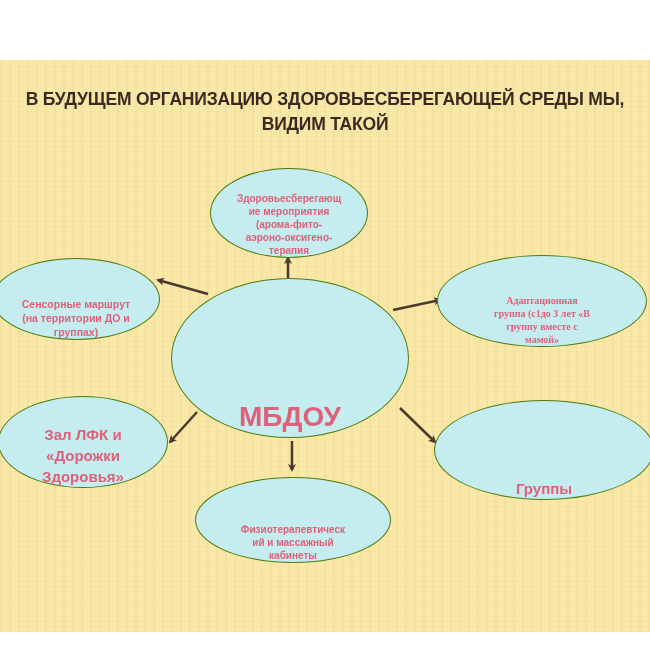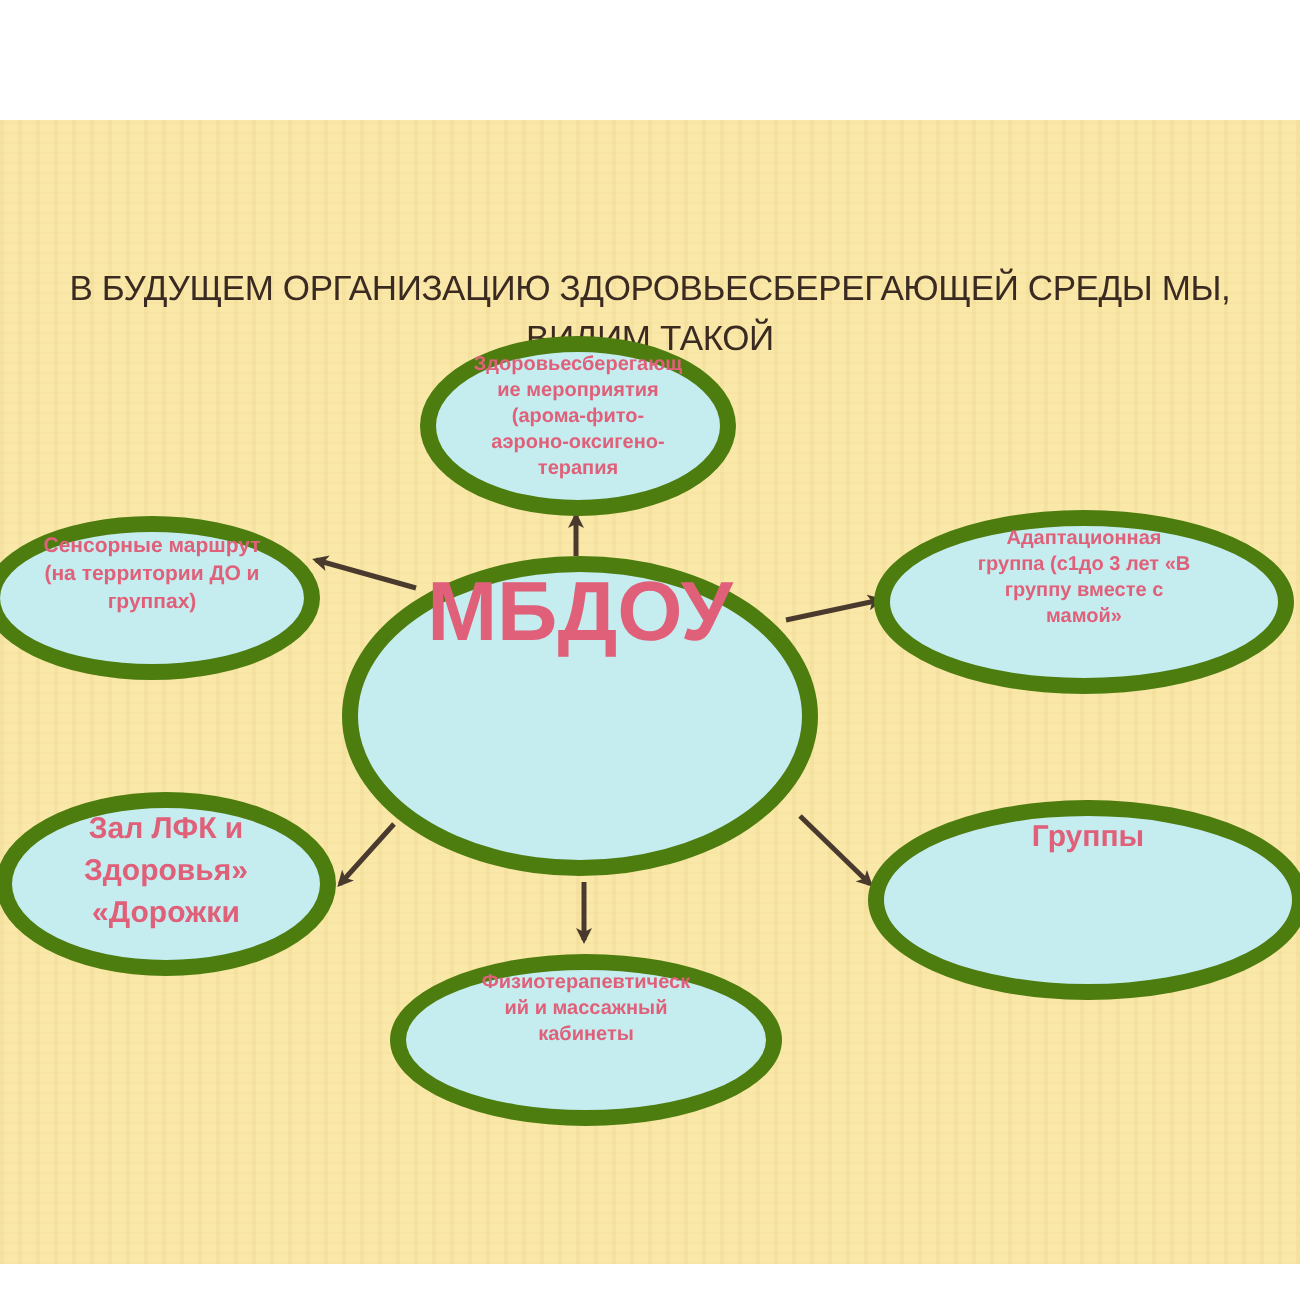--- a/index.html
+++ b/index.html
@@ -6,36 +6,35 @@
   body { width:650px; height:650px; background:#ffffff; position:relative; overflow:hidden; font-family:"Liberation Sans", sans-serif; }
   .bg {
     position:absolute; left:0; top:60px; width:650px; height:572px;
     background-color:#f9e8a8;
     background-image:
       repeating-linear-gradient(90deg, rgba(210,170,90,0.10) 0px, rgba(210,170,90,0.10) 2px, rgba(255,255,255,0) 2px, rgba(255,255,255,0) 9px),
       repeating-linear-gradient(0deg, rgba(230,190,120,0.08) 0px, rgba(230,190,120,0.08) 1px, rgba(255,255,255,0) 1px, rgba(255,255,255,0) 5px);
   }
   .title {
     position:absolute; left:0; top:87px; width:650px; text-align:center;
-    font-weight:normal; font-size:17.5px; line-height:25px; color:#3a2a22;
+    font-weight:bold; font-size:17.5px; line-height:25px; color:#3a2a22;
     letter-spacing:-0.2px;
-    margin-top:45px;
   }
   .title div { white-space:nowrap; }
   svg.lines { position:absolute; left:0; top:0; width:650px; height:650px; }
   .node {
     position:absolute; border-radius:50%;
-    background:#c5ecef; border:8px solid #4d7c0f;
-    display:flex; align-items:flex-start; justify-content:center; text-align:center;
+    background:#c5ecef; border:1px solid #4d7c0f;
+    display:flex; align-items:flex-end; justify-content:center; text-align:center;
     color:#e0607a; font-weight:bold; box-sizing:border-box;
   }
   .node span { display:block; }
   .small { font-size:10px; line-height:13px; }
   .med { font-size:15px; line-height:21px; }
-  .center { font-size:42px; line-height:40px; }
+  .center { font-size:28px; line-height:40px; }
 </style>
 </head>
 <body>
 
 <div class="bg"></div>
 
 <div class="title">
   <div>В БУДУЩЕМ ОРГАНИЗАЦИЮ ЗДОРОВЬЕСБЕРЕГАЮЩЕЙ СРЕДЫ МЫ,</div>
   <div>ВИДИМ ТАКОЙ</div>
 </div>
@@ -65,40 +64,40 @@
 </div>
 
 <div class="node small" style="left:-8px; top:258px; width:168px; height:82px; font-size:10.5px; line-height:14px;">
   <div>
     <span>Сенсорные маршрут</span>
     <span>(на территории ДО и</span>
     <span>группах)</span>
   </div>
 </div>
 
-<div class="node small" style="left:437px; top:255px; width:210px; height:92px;">
+<div class="node small" style="left:437px; top:255px; width:210px; height:92px;font-family:Liberation Serif, serif;">
   <div>
     <span>Адаптационная</span>
     <span>группа (с1до 3 лет  «В</span>
     <span>группу вместе с</span>
     <span>мамой»</span>
   </div>
 </div>
 
 <div class="node center" style="left:171px; top:278px; width:238px; height:160px;">
   <div>
     <span>МБДОУ</span>
   </div>
 </div>
 
 <div class="node med" style="left:-2px; top:396px; width:170px; height:92px;">
   <div>
     <span>Зал ЛФК и</span>
+    <span>«Дорожки</span>
     <span>Здоровья»</span>
-    <span>«Дорожки</span>
   </div>
 </div>
 
 <div class="node med" style="left:434px; top:400px; width:220px; height:100px;">
   <div>
     <span>Группы</span>
   </div>
 </div>
 
 <div class="node small" style="left:195px; top:477px; width:196px; height:86px;">

